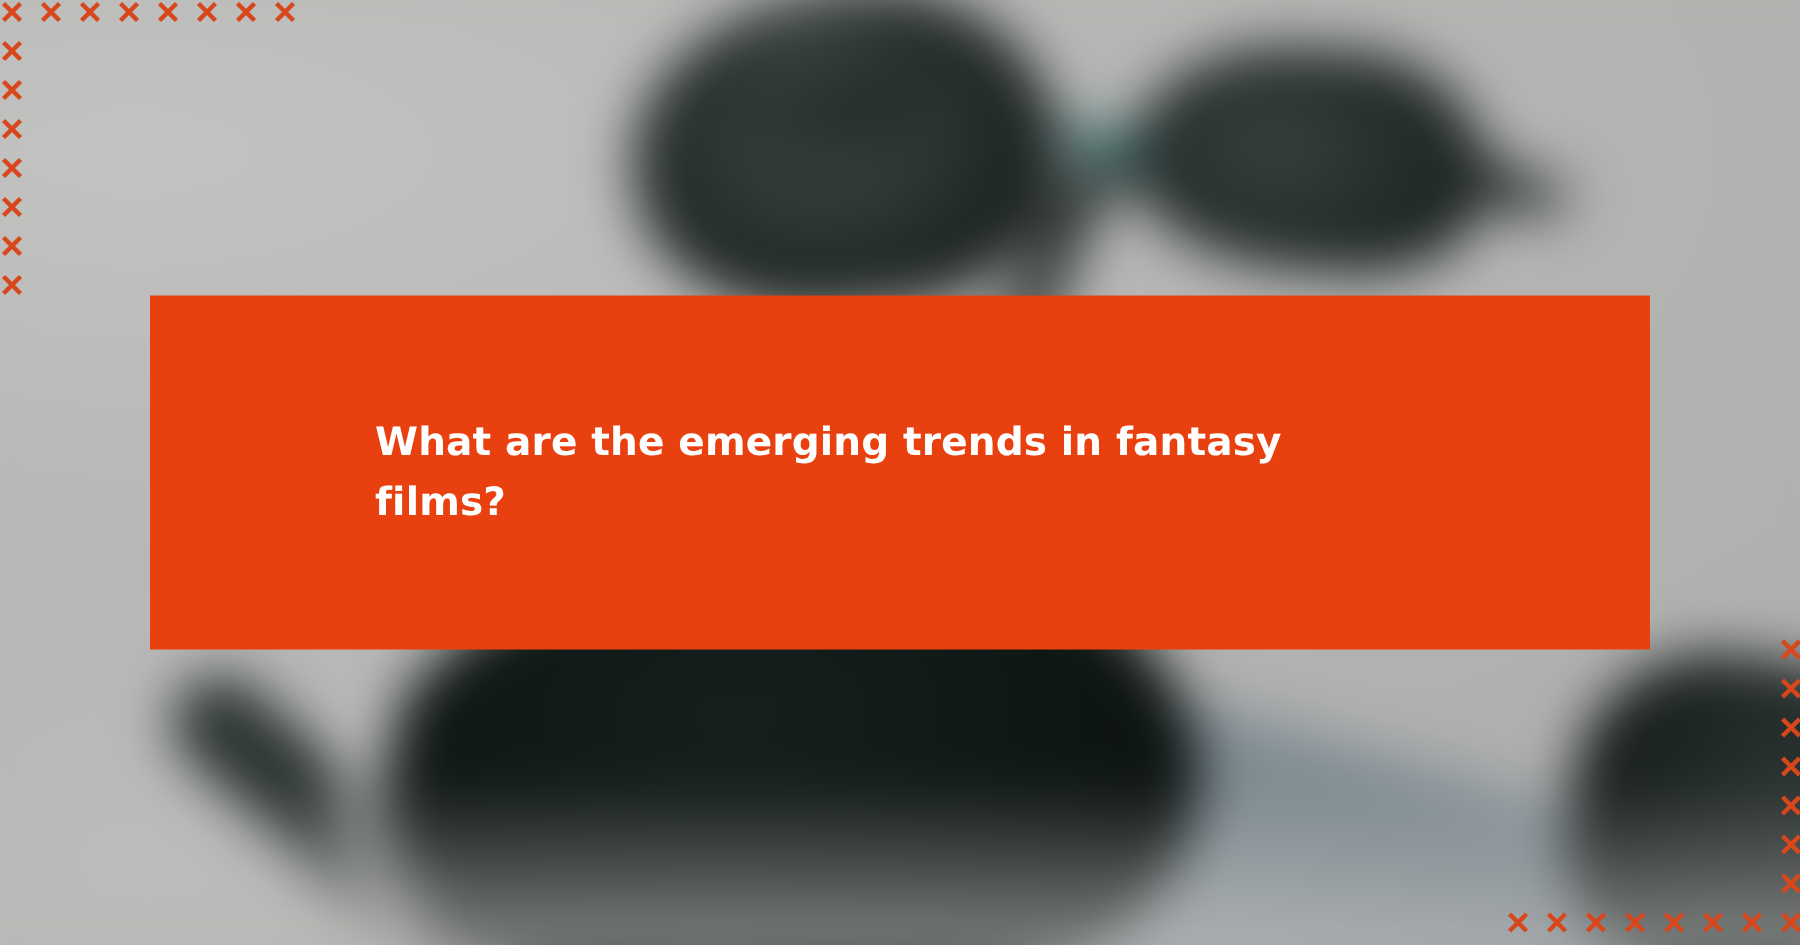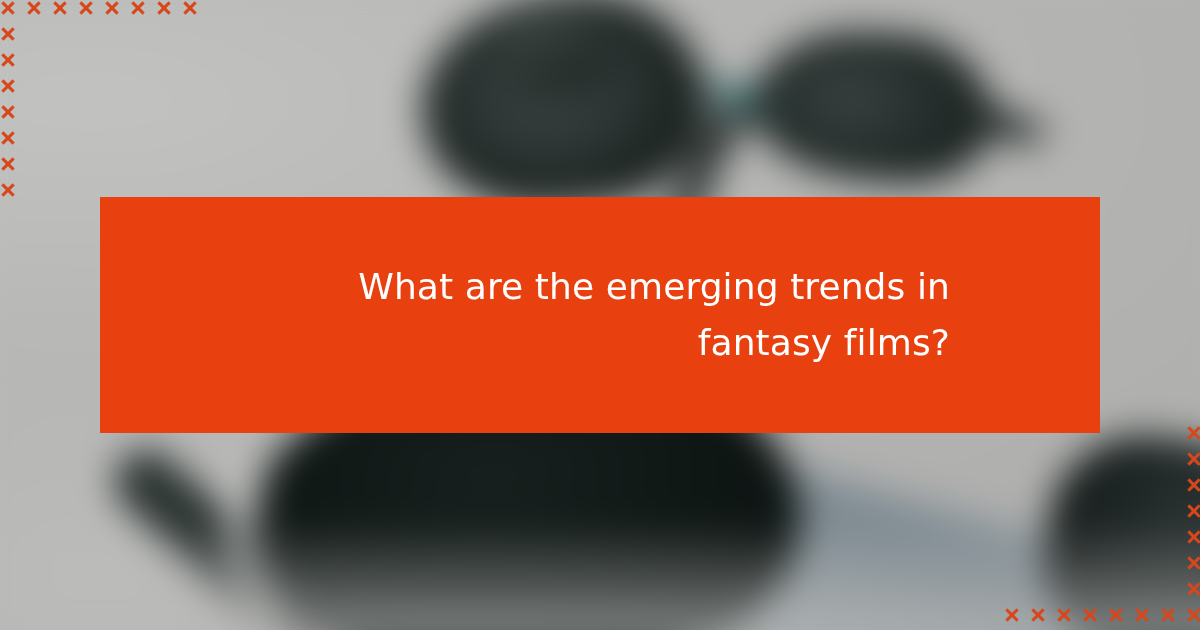--- a/index.html
+++ b/index.html
@@ -143,24 +143,24 @@
   
   #banner {
     position:absolute;
     left:100px; top:197px;
     width:1000px; height:236px;
     background:#e8400f;
     display:flex; align-items:center; justify-content:center;
   }
   #headline {
     color:#ffffff;
-    font-size:36px;
+    font-size:26px;
     line-height:1.55;
-    font-weight:400;
-    text-align:right;
+    font-weight:700;
+    text-align:left;
     letter-spacing:.1px;
     max-width:700px;
   }
 </style>
 </head>
 <body>
 
 <div id="stage">
 
   <div id="photo">

